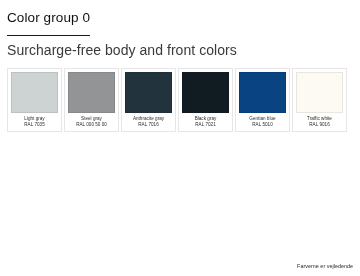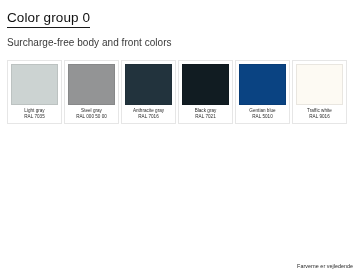--- a/index.html
+++ b/index.html
@@ -25,27 +25,27 @@
   }
 
   
   .page-title {
     font-size: 13.5px;
     font-weight: 400;
     color: #111111;
     letter-spacing: 0.1px;
     display: inline-block;
     border-bottom: 1px solid #1a1a1a;
-    padding-bottom: 2px;
+    padding-bottom: 10px;
     line-height: 15px;
   }
 
   .page-subtitle {
     margin-top: 9px;
-    font-size: 10px;
+    font-size: 14px;
     font-weight: 400;
     color: #3a3a3a;
     letter-spacing: 0.05px;
     line-height: 11px;
   }
 
   
   .swatch-grid {
     margin-top: 12px;
     display: flex;

